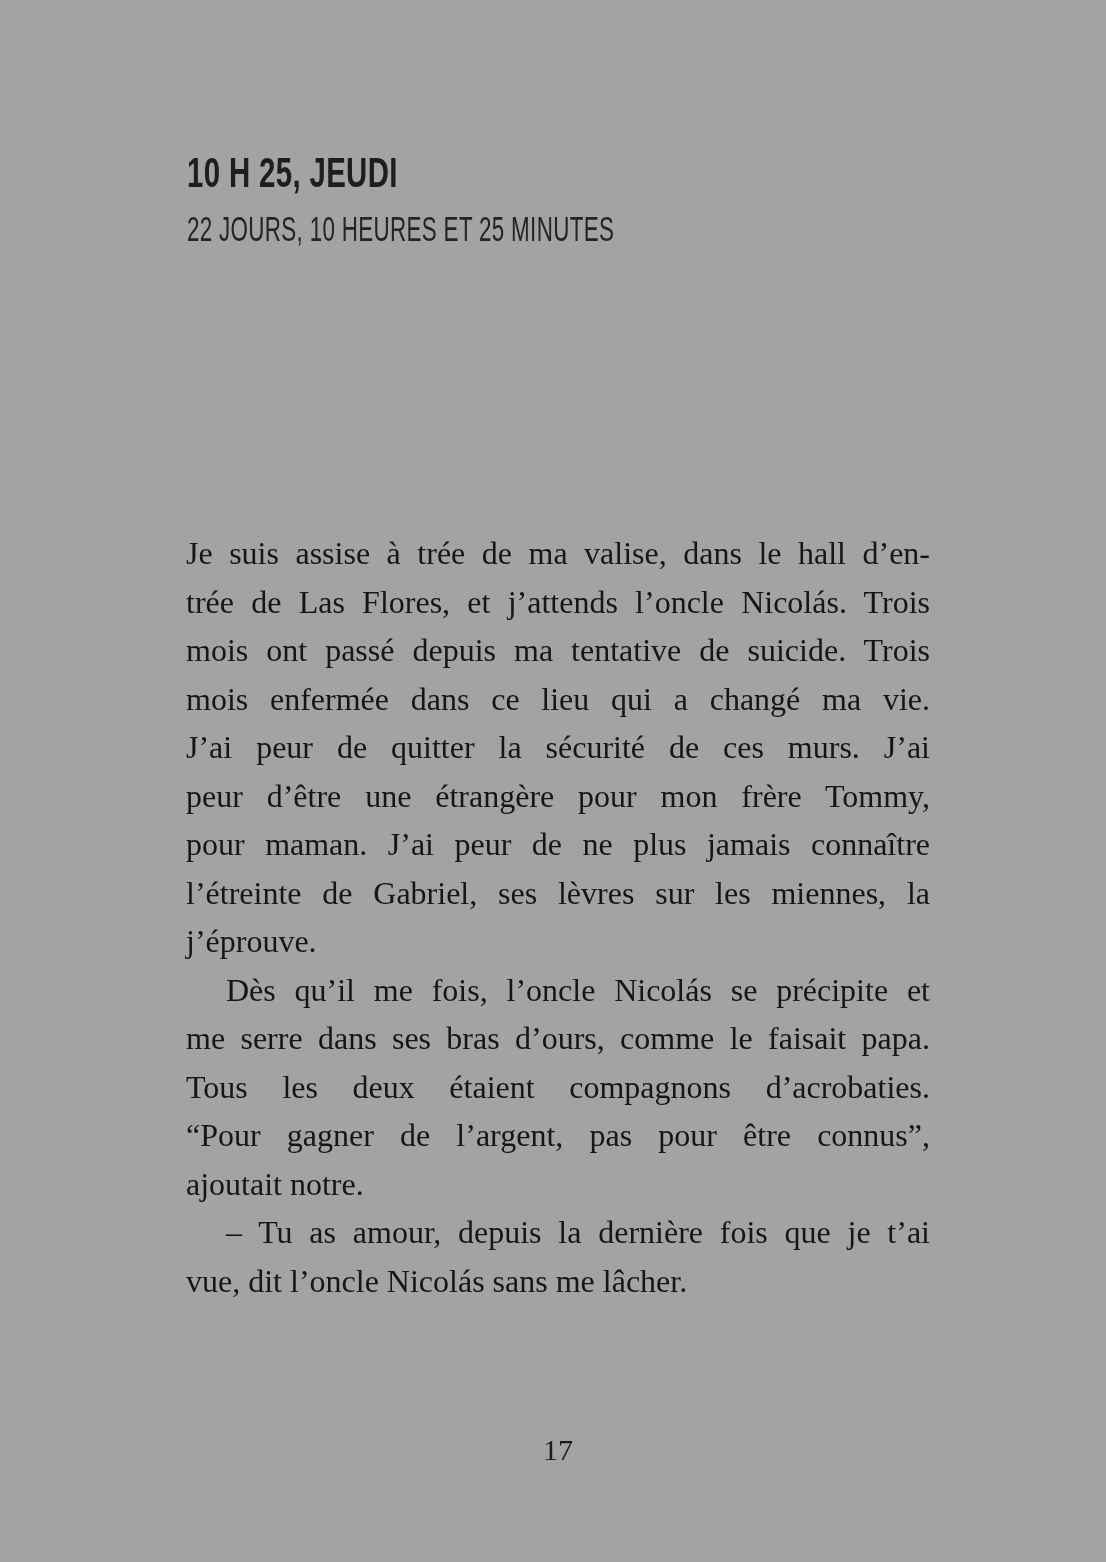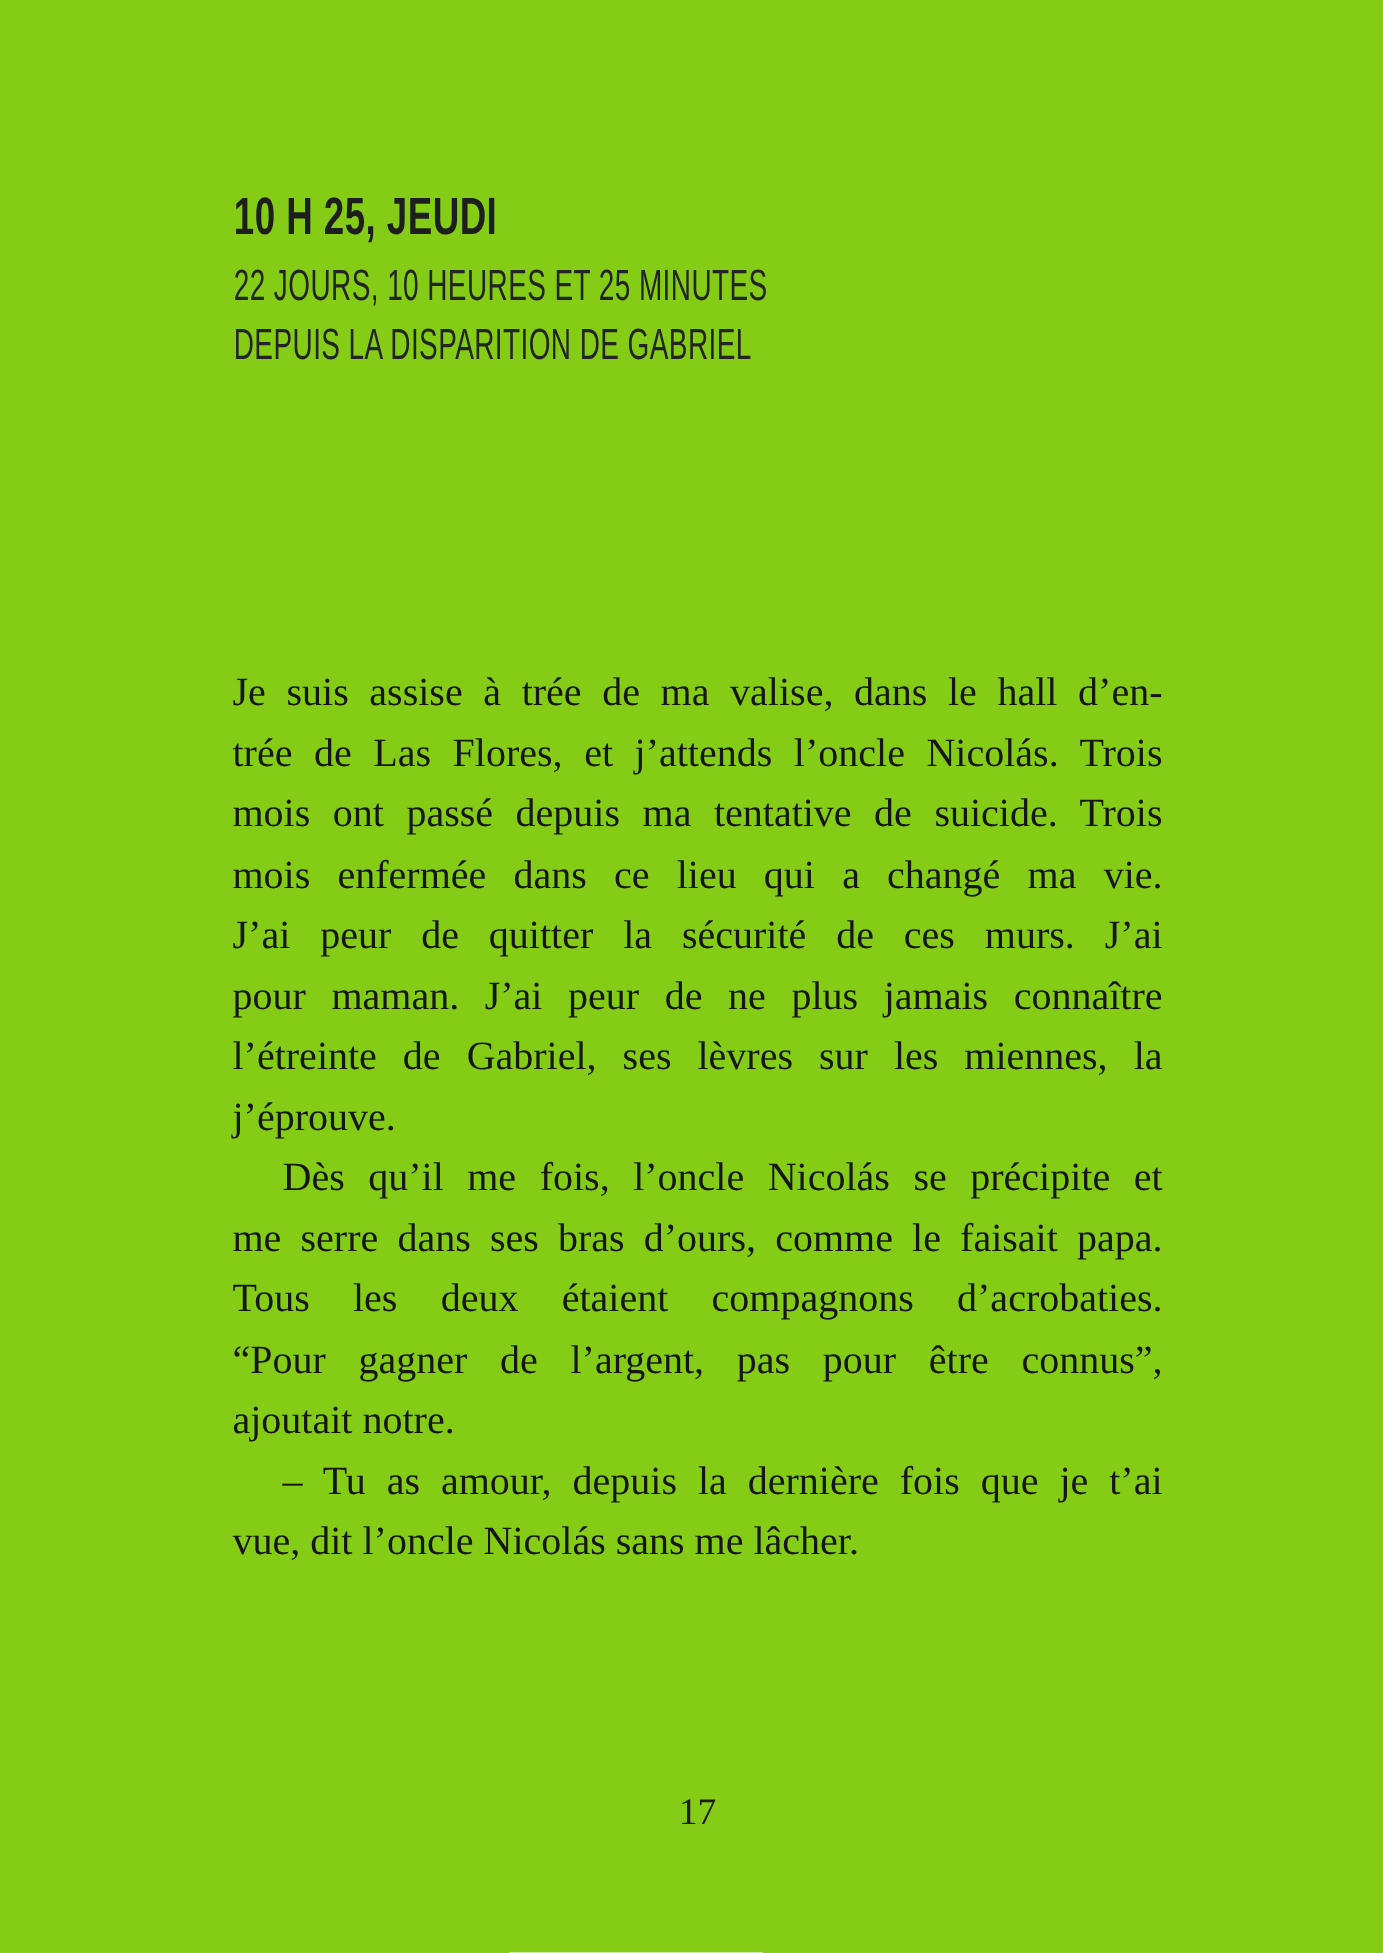--- a/index.html
+++ b/index.html
@@ -4,21 +4,21 @@
 <style>
   html, body {
     margin: 0;
     padding: 0;
     background: #ffffff;
   }
   .page {
     position: relative;
     width: 1106px;
     height: 1562px;
-    background: #84cc16;
+    background: #a3a3a3;
     overflow: hidden;
     font-family: "Liberation Serif", serif;
     color: #1b1b1b;
   }
 
   
   .chapter-header {
     position: absolute;
     left: 187px;
     top: 151px;
@@ -88,30 +88,30 @@
   }
 </style>
 </head>
 <body>
 
 <div class="page">
 
   <header class="chapter-header">
     <h1 class="chapter-title"><span class="squeeze">10 H 25, JEUDI</span></h1>
     <div class="chapter-subtitle"><span class="squeeze">22 JOURS, 10 HEURES ET 25 MINUTES</span></div>
-    <div class="chapter-subtitle"><span class="squeeze">DEPUIS LA DISPARITION DE GABRIEL</span></div>
   </header>
 
   <main class="body-text">
       <div class="para">
         <div class="line">Je suis assise à trée de ma valise, dans le hall d’en-</div>
         <div class="line">trée de Las Flores, et j’attends l’oncle Nicolás. Trois</div>
         <div class="line">mois ont passé depuis ma tentative de suicide. Trois</div>
         <div class="line">mois enfermée dans ce lieu qui a changé ma vie.</div>
         <div class="line">J’ai peur de quitter la sécurité de ces murs. J’ai</div>
+        <div class="line">peur d’être une étrangère pour mon frère Tommy,</div>
         <div class="line">pour maman. J’ai peur de ne plus jamais connaître</div>
         <div class="line">l’étreinte de Gabriel, ses lèvres sur les miennes, la</div>
         <div class="line last">j’éprouve.</div>
       </div>
       <div class="para">
         <div class="line first-indent">Dès qu’il me fois, l’oncle Nicolás se précipite et</div>
         <div class="line">me serre dans ses bras d’ours, comme le faisait papa.</div>
         <div class="line">Tous les deux étaient compagnons d’acrobaties.</div>
         <div class="line">“Pour gagner de l’argent, pas pour être connus”,</div>
         <div class="line last">ajoutait notre.</div>

